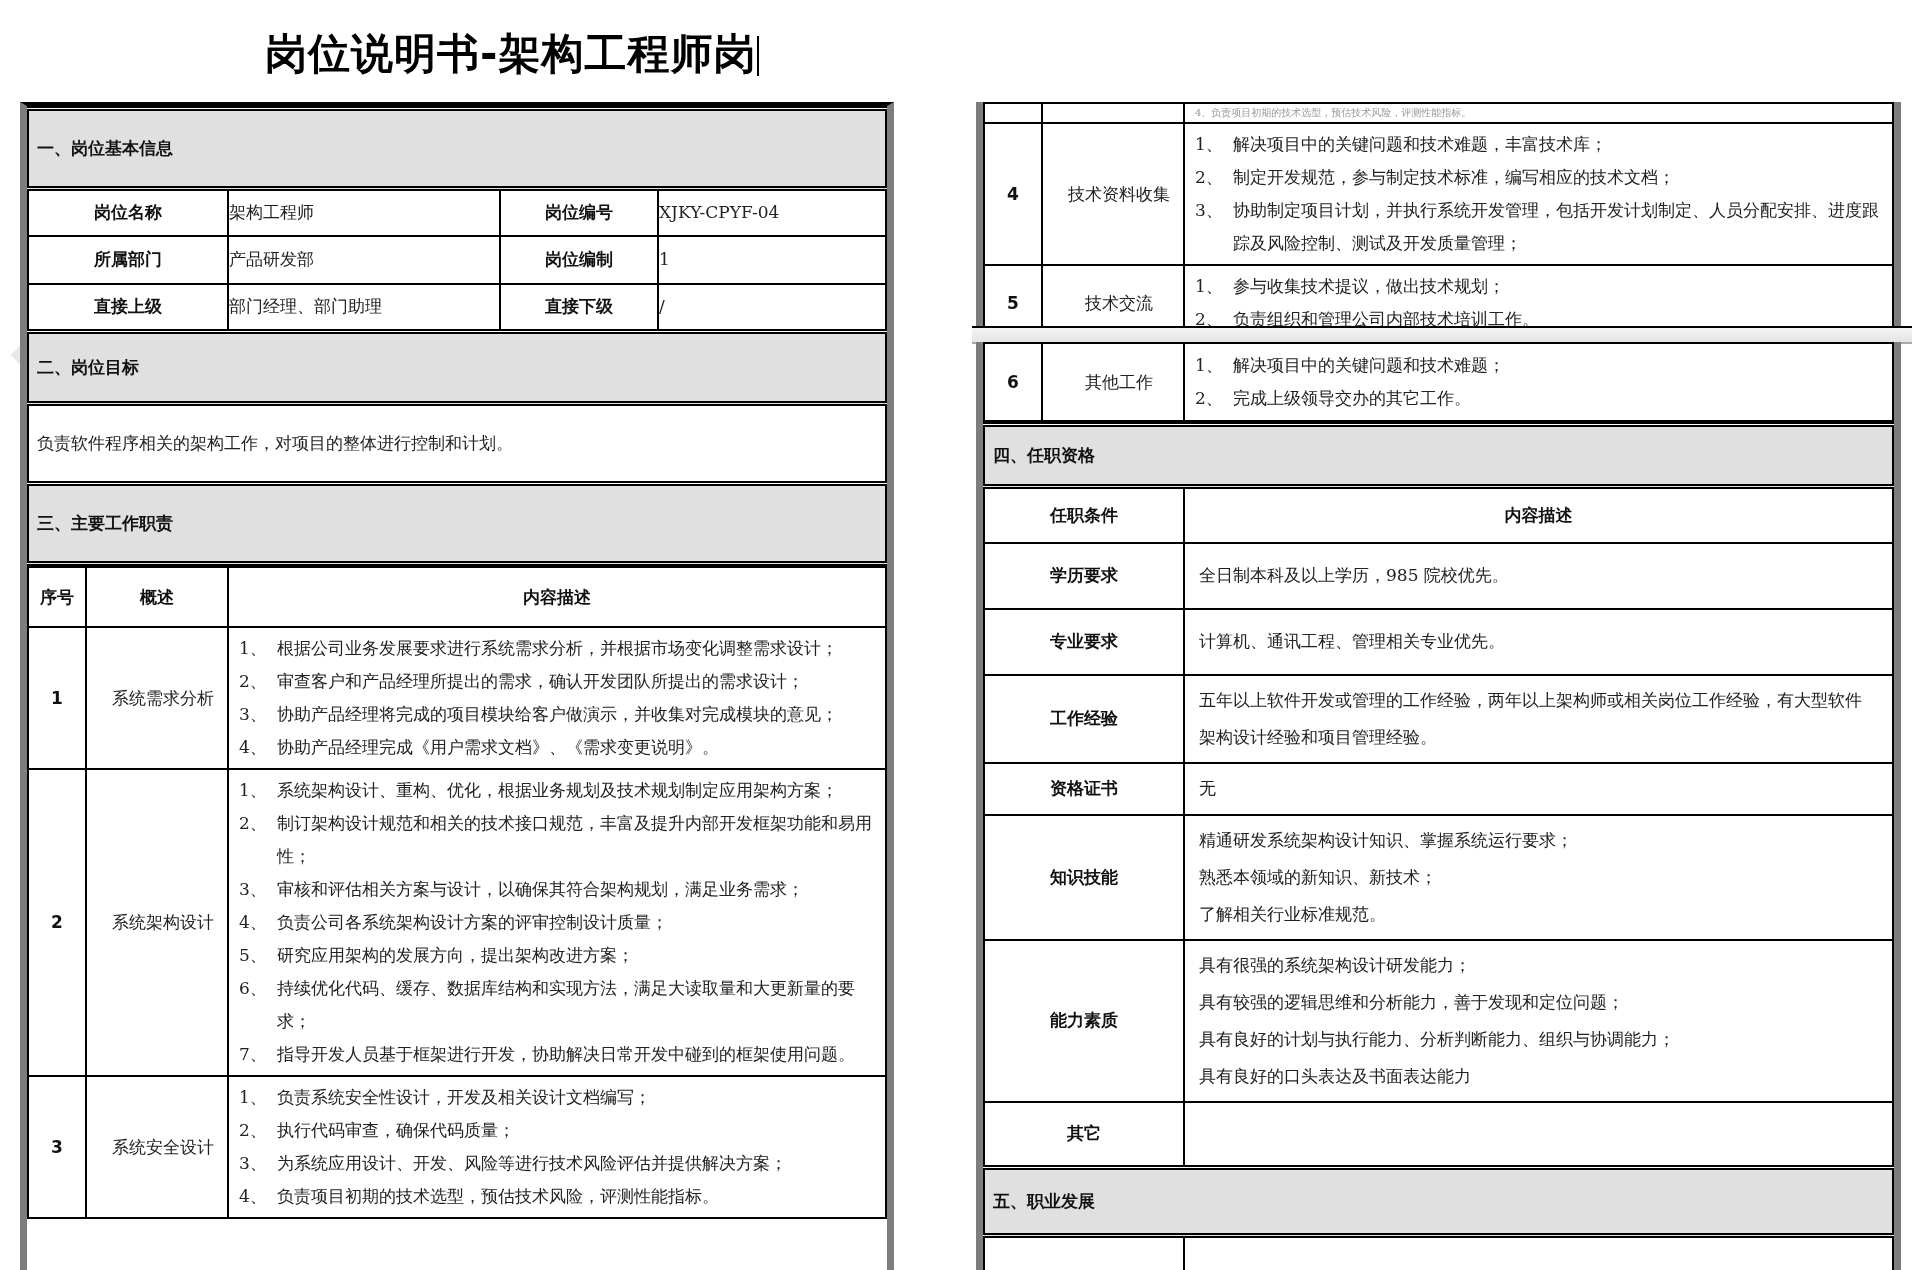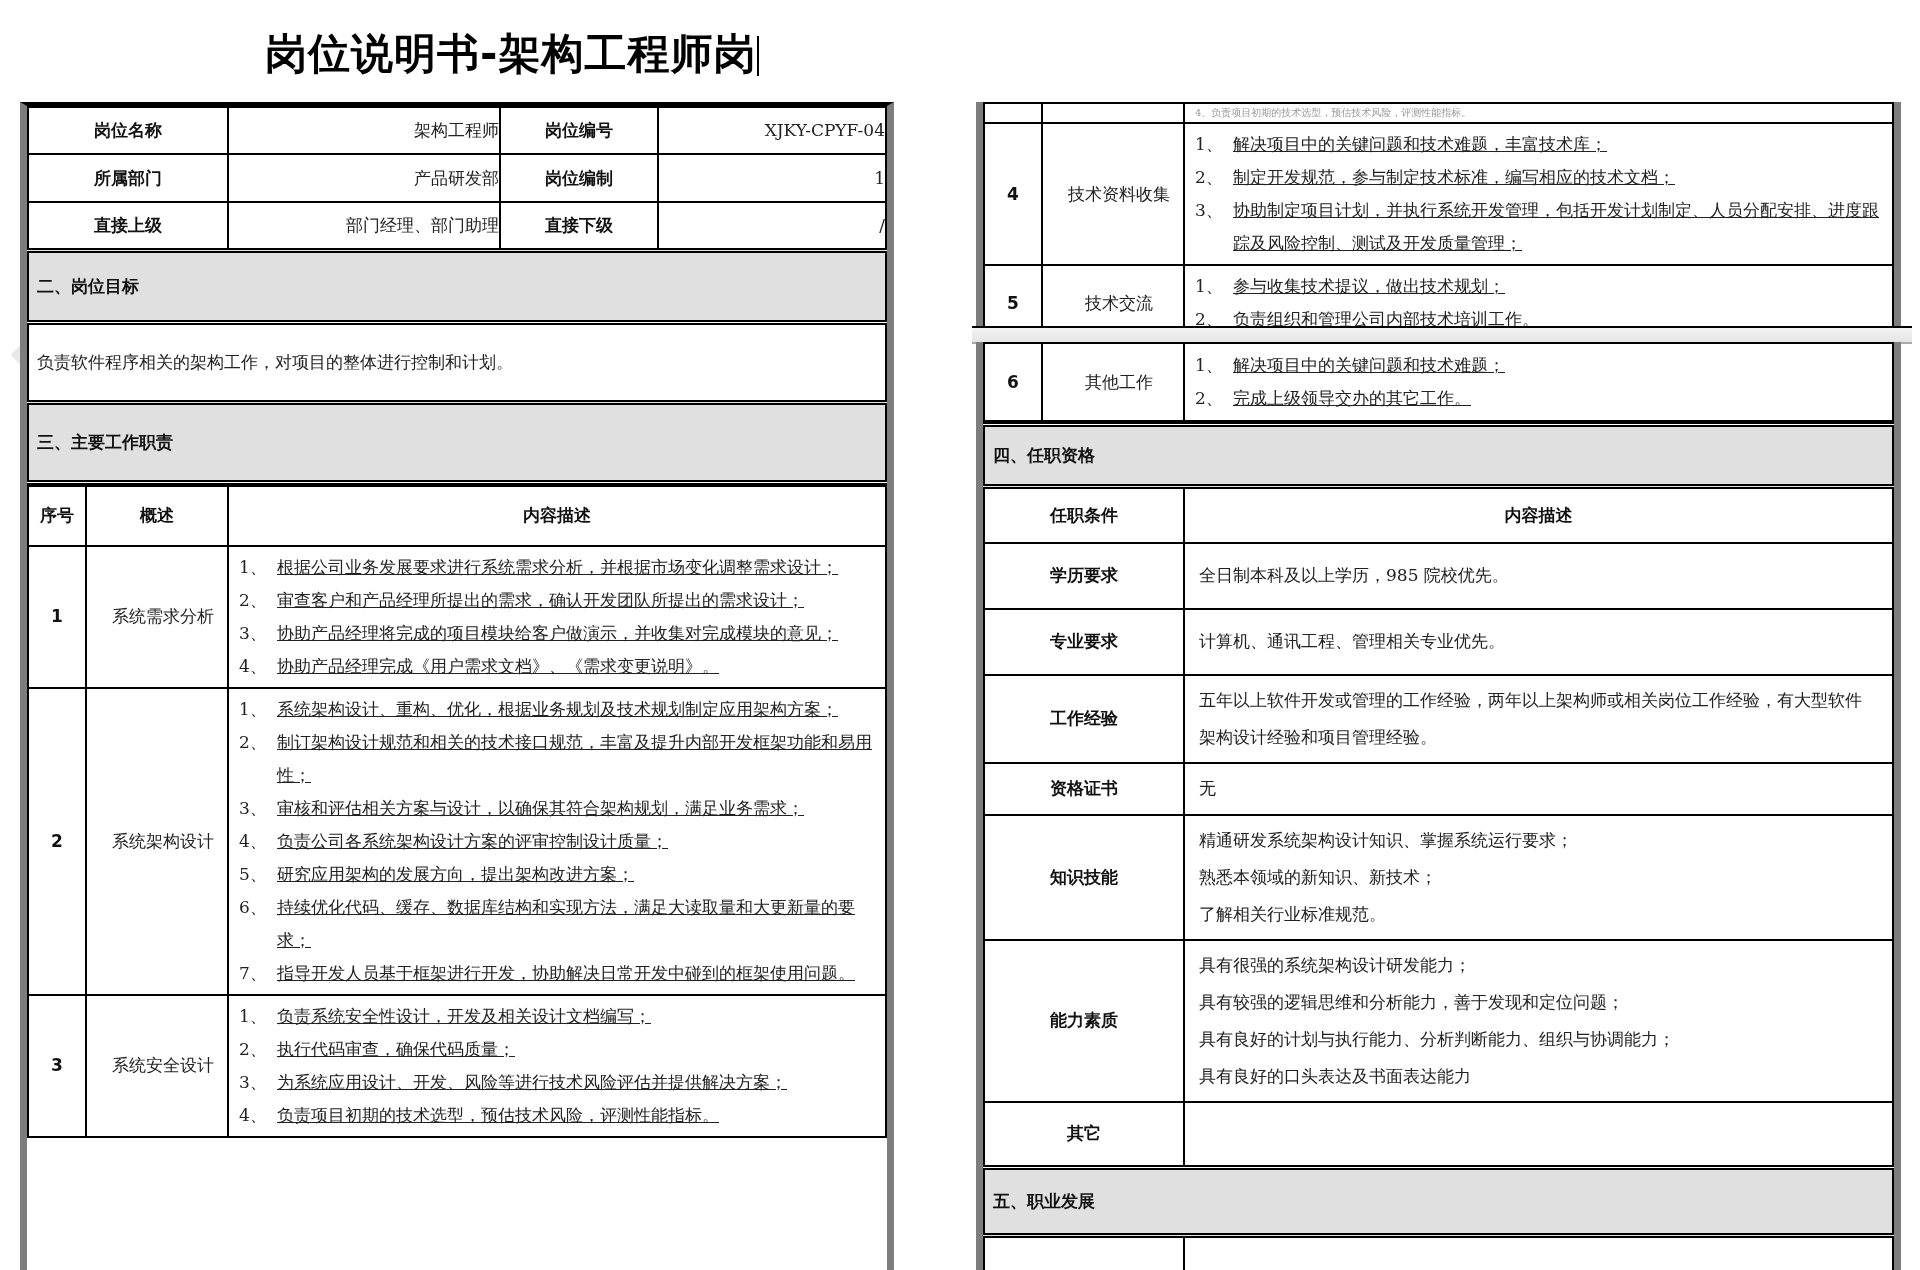--- a/index.html
+++ b/index.html
@@ -37,27 +37,27 @@
   .sec td {
     background:#e0e0e0; font-weight:bold;
     font-family:"DejaVu Sans","Liberation Sans",sans-serif;
     font-size:17px; padding-left:8px; text-align:left;
     border-top:5px double #000; border-bottom:5px double #000;
   }
   .lbl {
     font-family:"DejaVu Sans","Liberation Sans",sans-serif;
     font-weight:bold; text-align:center;
   }
-  .val { text-align:right; color:#222; }
+  .val { text-align:left; color:#222; }
   .num { text-align:center; font-weight:bold; font-family:"DejaVu Sans","Liberation Sans",sans-serif; }
   .sum { text-align:center; color:#222;padding-left:12px; }
   .desc { padding:4px 8px 4px 10px; color:#222; }
   .item { display:flex; line-height:33px; }
   .item .n { width:38px; flex:0 0 38px; }
-  .item .t { flex:1;text-decoration:underline; }
+  .item .t { flex:1; }
   .plain { padding:6px 14px; color:#222; line-height:37px; }
   .goal { padding:0 8px; color:#222;margin-left:16px; }
 
   .pagebreak {
     position:absolute; left:972px; top:326px; width:940px; height:14px;
     border-top:2px solid #000; border-bottom:2px solid #aaa;
     background:linear-gradient(#f4f4f4,#e4e4e4);
   }
   .wm {
     position:absolute; pointer-events:none;
@@ -98,20 +98,23 @@
 
 <div class="page left">
   <table>
     <colgroup>
         <col style="width:200px">
         <col style="width:272px">
         <col style="width:158px">
         <col>
       </colgroup>
     <tbody>
+        <tr class="sec" style="height:80px">
+          <td colspan="4">一、岗位基本信息</td>
+        </tr>
     <tr style="height:47px">
       <td class="lbl">岗位名称</td>
       <td class="val">架构工程师</td>
       <td class="lbl">岗位编号</td>
       <td class="val">XJKY-CPYF-04</td>
     </tr>
     <tr style="height:48px">
       <td class="lbl">所属部门</td>
       <td class="val">产品研发部</td>
       <td class="lbl">岗位编制</td>

